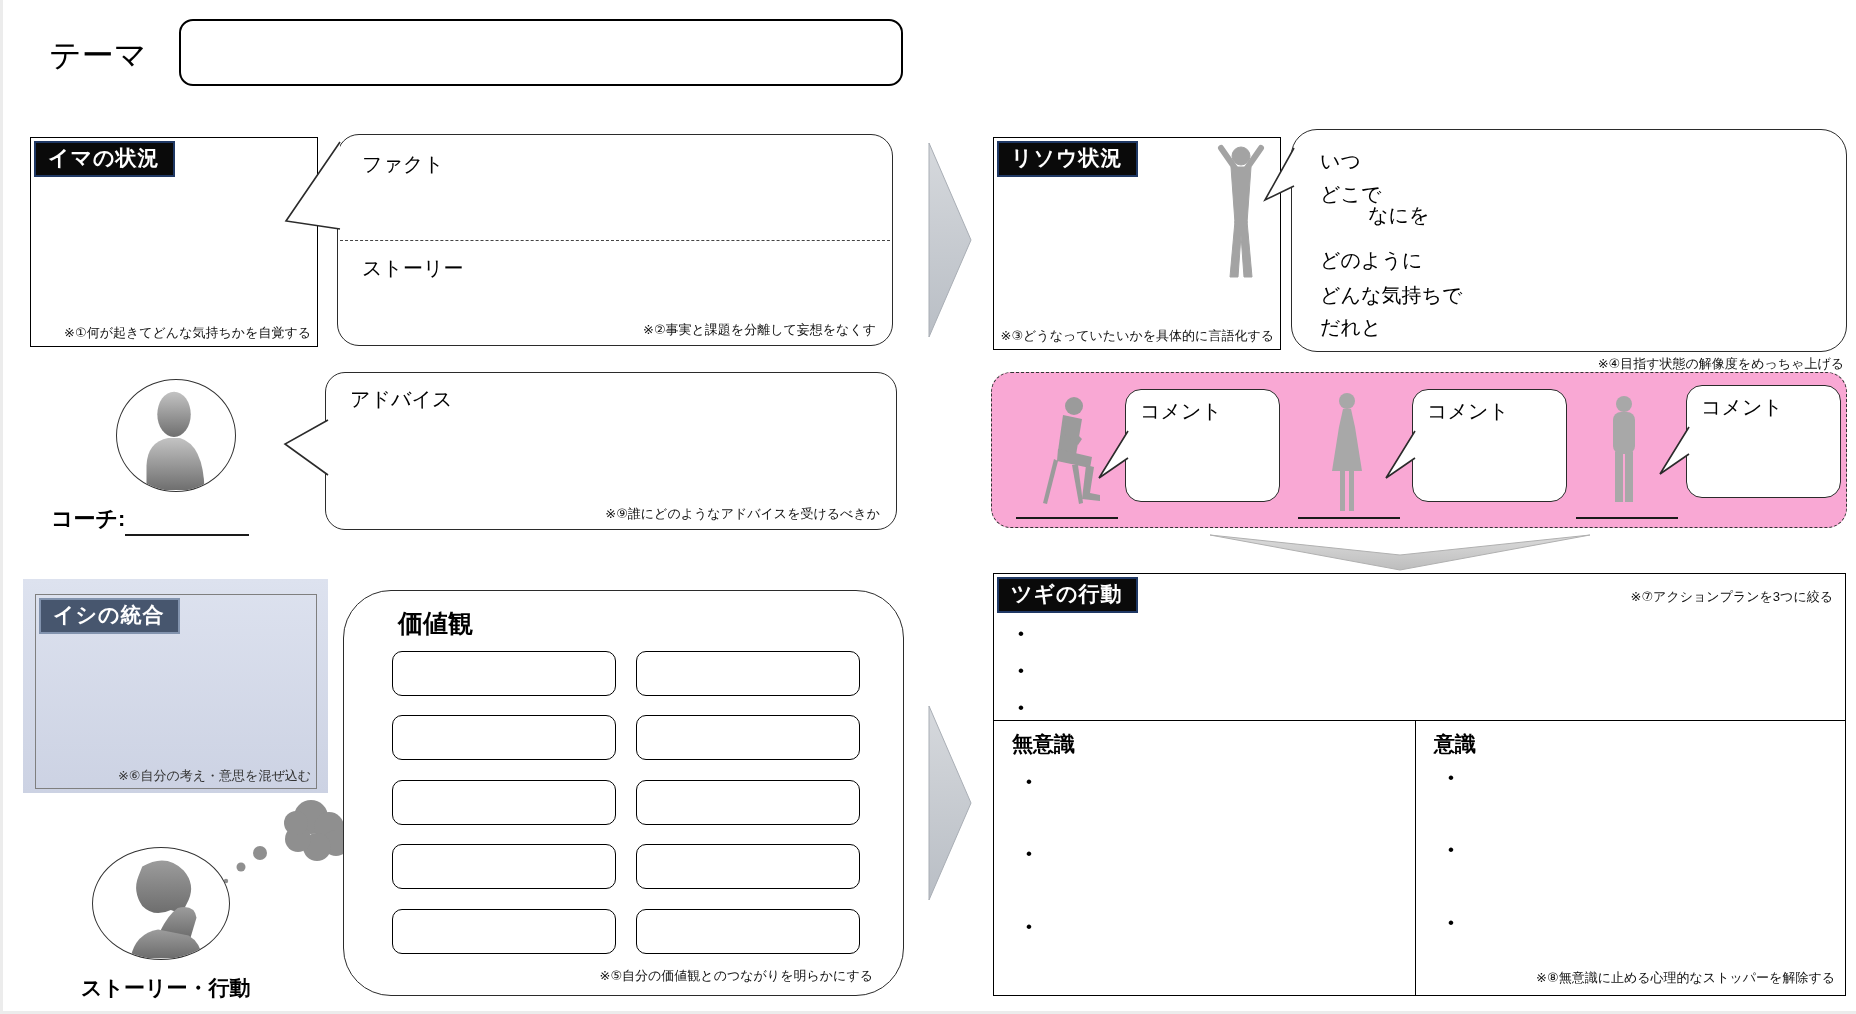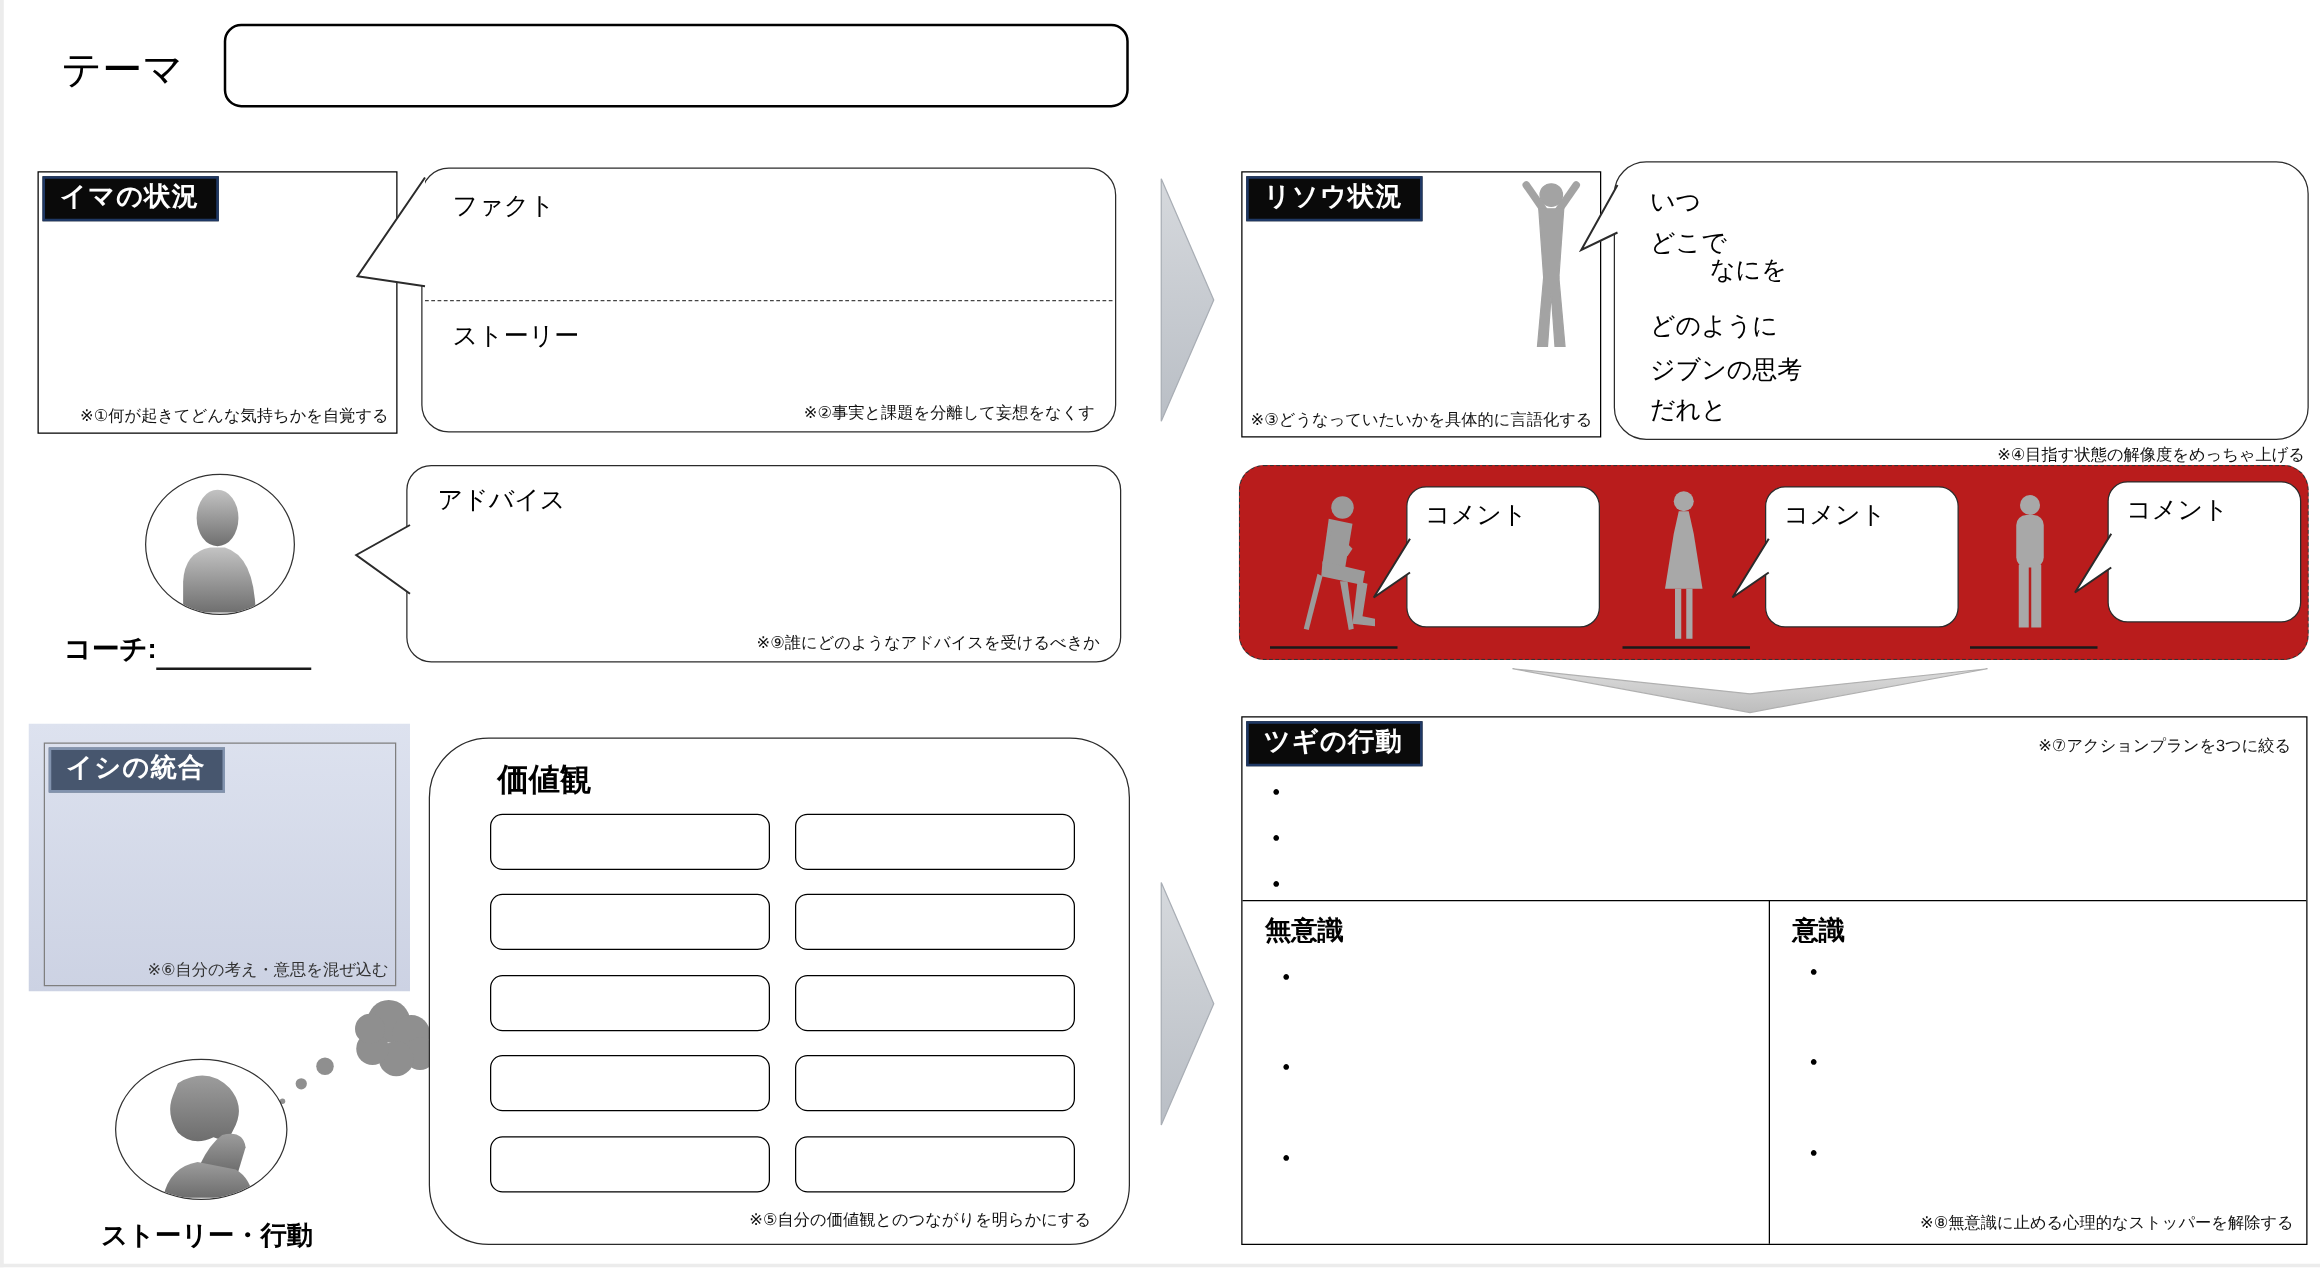--- a/index.html
+++ b/index.html
@@ -149,26 +149,26 @@
   </div>
 
   <div class="bubble" style="left:1288px;top:129px;width:556px;height:223px;border-radius:26px;text-decoration:underline;">
     <svg class="tail" style="left:-30px;top:14px;" width="34" height="70" viewBox="0 0 34 70">
       <path d="M32,4 L3,56 L32,42"></path>
     </svg>
     <div class="list-item" style="left:28px;top:18px;">いつ</div>
     <div class="list-item" style="left:28px;top:51px;">どこで</div>
     <div class="list-item" style="left:28px;top:72px;margin-left:48px;">なにを</div>
     <div class="list-item" style="left:28px;top:117px;">どのように</div>
-    <div class="list-item" style="left:28px;top:152px;">ジブンの思考</div>
+    <div class="list-item" style="left:28px;top:152px;">どんな気持ちで</div>
     <div class="list-item" style="left:28px;top:184px;">だれと</div>
   </div>
   <div class="note" style="right:12px;top:355px;">※④目指す状態の解像度をめっちゃ上げる</div>
 
-  <div class="abs" style="left:988px;top:372px;width:856px;height:156px;border:1.7px dashed #333;border-radius:20px;box-sizing:border-box;background:#b91c1c;">
+  <div class="abs" style="left:988px;top:372px;width:856px;height:156px;border:1.7px dashed #333;border-radius:20px;box-sizing:border-box;background:#f9a8d4;">
 
     <svg class="abs" style="left:38px;top:22px;" width="72" height="112" viewBox="0 0 72 112">
       <g fill="#9b9b9b">
         <circle cx="44" cy="11" r="9"></circle>
         <path d="M33,20 L52,24 L46,60 L28,56 Z"></path>
         <path d="M36,28 L52,44 L48,50 L33,38 Z"></path>
         <path d="M28,54 L62,62 L60,73 L27,66 Z"></path>
         <path d="M56,70 L64,72 L60,98 L70,100 L70,106 L52,104 Z"></path>
         <path d="M24,64 L13,108 L17,109 L28,66 Z"></path>
         <path d="M42,70 L49,109 L53,108 L48,70 Z"></path>

